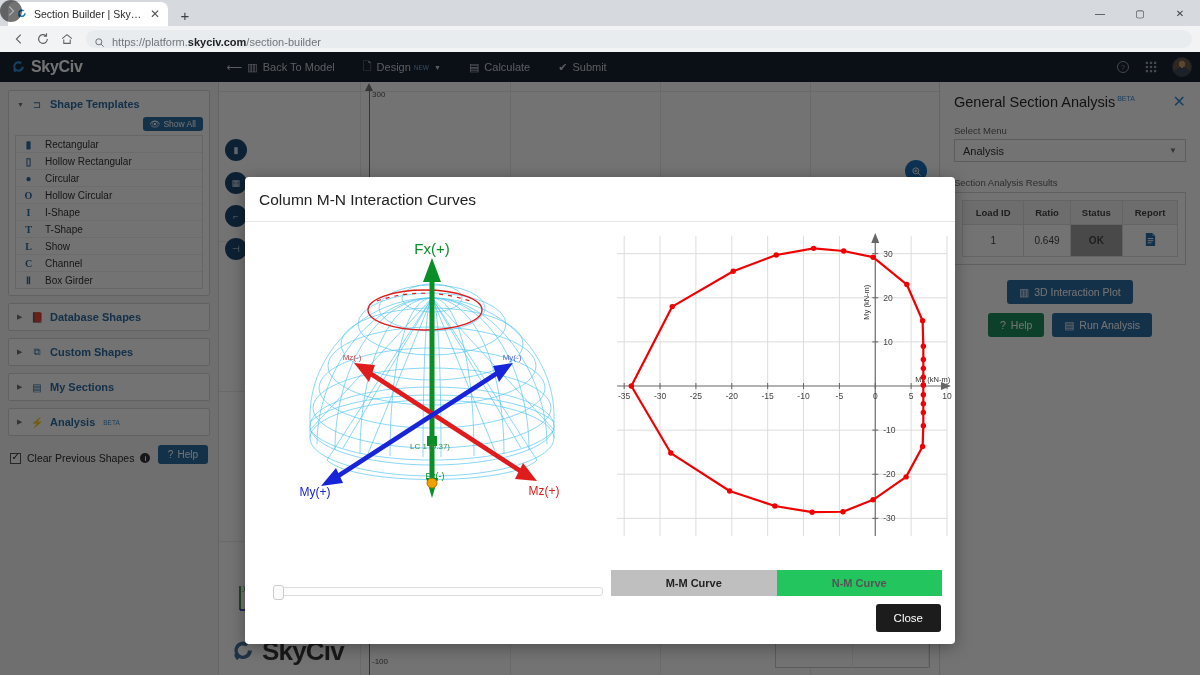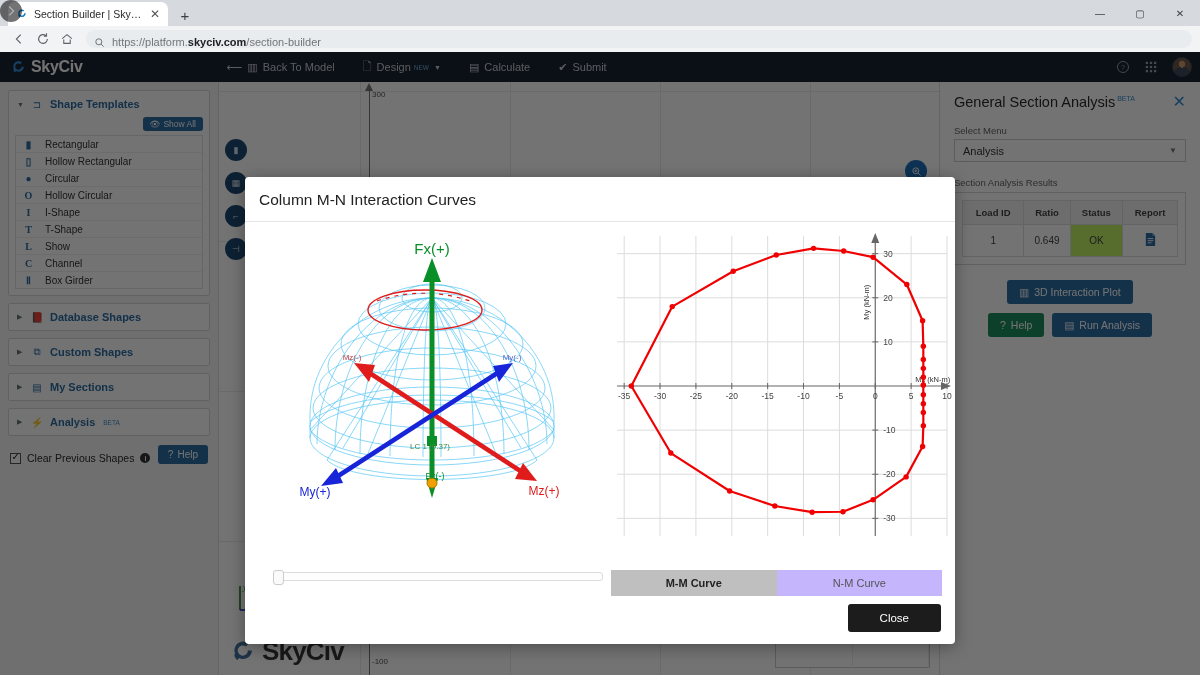--- a/index.html
+++ b/index.html
@@ -135,21 +135,21 @@
   .rp-close { color:#2e8fd1; font-size:16px; line-height:1; }
   .rp-label { font-size:9.5px; color:#666; margin-top:15px; margin-bottom:3px; }
   .rp-select { height:23px; border:1px solid #ccc; background:#fff; display:flex;
     align-items:center; justify-content:space-between; padding:0 8px; font-size:11px; color:#333; }
   .rp-select .cv { font-size:8px; color:#777; }
   .rp-results { border:1px solid #d5d5d5; margin-top:4px; padding:7px; }
   table.res { width:100%; border-collapse:collapse; font-size:10px; }
   table.res th { background:#f2f2f2; border:1px solid #ddd; padding:6px 2px;
     font-weight:600; color:#444; font-size:9.5px; }
   table.res td { border:1px solid #ddd; padding:7px 2px; text-align:center; color:#444; }
-  td.ok { background:#bef264; color:#fff; font-weight:400;margin-left:8px; }
+  td.ok { background:#a3a3a3; color:#fff; font-weight:700;margin-left:8px; }
   .rp-btn-row1 { display:flex; justify-content:center; margin-top:15px; }
   .rp-btn-row2 { display:flex; justify-content:center; gap:8px; margin-top:9px; }
   .btn { font-size:10.5px; padding:6px 12px; border-radius:3px; color:#fff;
     display:inline-flex; align-items:center; gap:5px; }
   .btn.blue { background:#2e6da4; }
   .btn.green { background:#1e8f5e; }
 
   
   .dim { position:absolute; inset:0; background:rgba(0,0,0,0.55); z-index:40; }
 
@@ -169,26 +169,26 @@
   .slider-wrap { padding:10px 14px 0 16px; }
   .slider { position:relative; height:9px; background:#fdfdfd; border:1px solid #dcdcdc;
     border-radius:3px; width:330px; }
   .slider-knob { position:absolute; left:-1px; top:-3px; width:11px; height:15px;
     background:#fafafa; border:1px solid #ccc; border-radius:3px; }
 
   
   .mb-tabs { display:flex; width:331px; margin:8px 0 0 4px; }
   .mb-tab { flex:1; text-align:center; padding:7px 0; font-size:11px; }
   .mb-tab.active { background:#bfbfbf; color:#222; font-weight:700; }
-  .mb-tab.idle { background:#c4b5fd; color:#555; }
+  .mb-tab.idle { background:#22c55e; color:#555;font-weight:bold; }
 
   .modal-ft { padding:8px 14px 12px; display:flex; justify-content:flex-end; }
-  .close-btn { background:#1c1c1c; color:#fff; font-size:11.5px; padding:8px 32px; border-radius:3px; }
-
-  .bottom-row { display:flex; padding:0 12px; }
+  .close-btn { background:#1c1c1c; color:#fff; font-size:11.5px; padding:8px 18px; border-radius:3px; }
+
+  .bottom-row { display:flex; padding:0 12px;align-items:flex-end; }
   .br-left { width:350px; }
   .br-right { flex:1; }
 </style>
 </head>
 <body>
 
 <div class="browser-chrome">
   <div class="tabstrip">
     <div class="tab">
       <svg class="tab-fav" viewBox="0 0 16 16">

